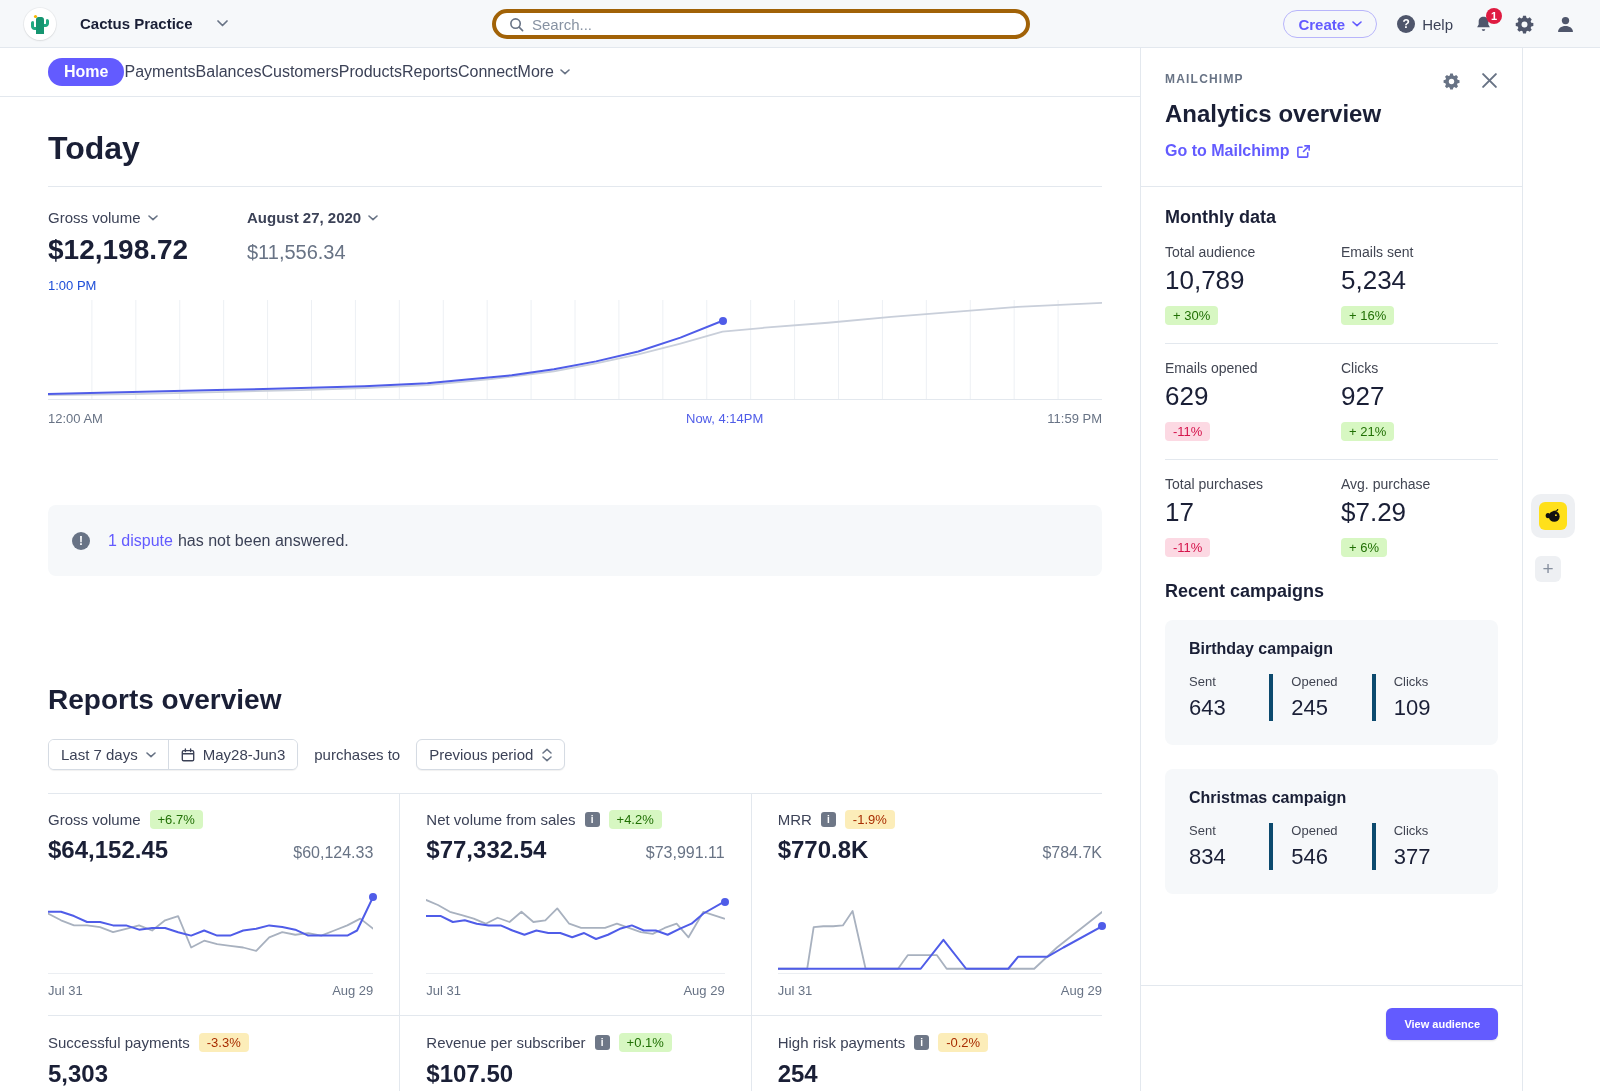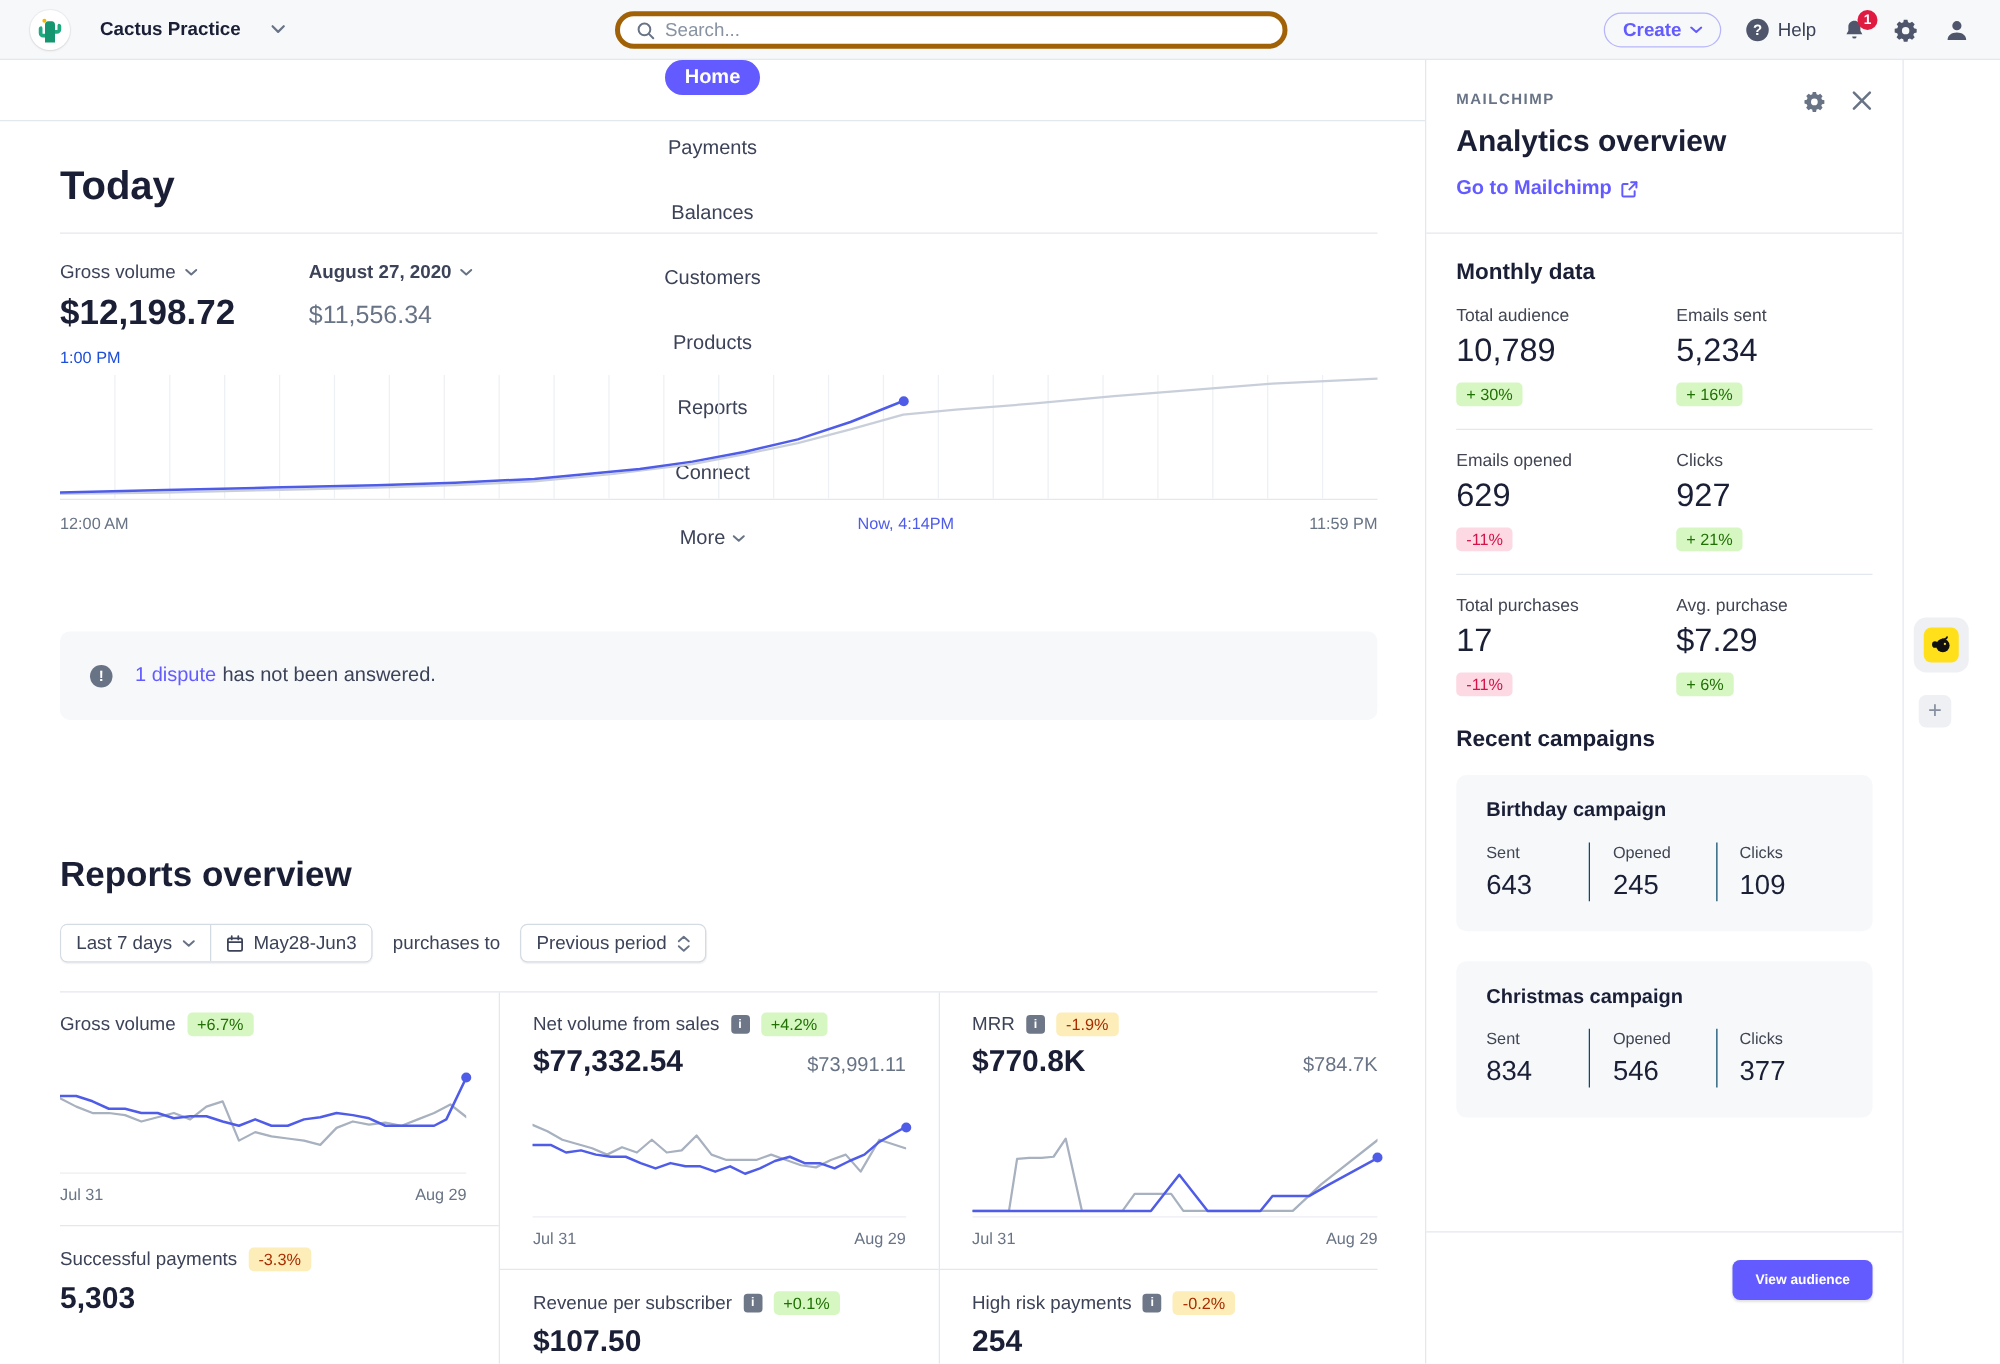--- a/index.html
+++ b/index.html
@@ -18,21 +18,21 @@
   .search-wrap input{border:none;outline:none;background:transparent;font-size:15px;color:#3c4257;flex:1;font-family:inherit;}
   .search-wrap input::placeholder{color:#8792a2;}
   .top-right{position:absolute;right:24px;top:0;height:48px;display:flex;align-items:center;gap:20px;}
   .create-btn{display:inline-flex;align-items:center;gap:7px;height:28px;padding:0 14px;border:1px solid #b8b5fb;border-radius:14px;color:#635bff;font-size:15px;font-weight:700;background:transparent;cursor:pointer;font-family:inherit;}
   .create-btn .chev{color:#635bff;}
   .help{display:flex;align-items:center;gap:7px;color:#3c4257;font-size:15px;font-weight:500;cursor:pointer;}
   .q-circle{width:18px;height:18px;border-radius:50%;background:#4f566b;color:#fff;font-size:12px;font-weight:700;display:flex;align-items:center;justify-content:center;}
   .icon-btn{position:relative;display:inline-flex;cursor:pointer;color:#4f566b;}
   .notif-badge{position:absolute;top:-6px;right:-8px;min-width:16px;height:16px;border-radius:8px;background:#df1b41;color:#fff;font-size:11px;font-weight:700;display:flex;align-items:center;justify-content:center;padding:0 4px;}
   
-  .nav{position:absolute;top:48px;left:0;width:1140px;height:49px;background:#fff;border-bottom:1px solid #e3e8ee;display:flex;align-items:center;gap:34px;padding:0 48px;flex-direction:column;}
+  .nav{position:absolute;top:48px;left:0;width:1140px;height:49px;background:#fff;border-bottom:1px solid #e3e8ee;display:flex;align-items:center;padding:0 48px;}
   .nav-item{font-size:16px;color:#3c4257;font-weight:500;cursor:pointer;display:flex;align-items:center;gap:6px;}
   .nav-item.active{background:#635bff;color:#fff;font-weight:700;padding:5px 16px;border-radius:16px;}
   
   .today-title{position:absolute;left:48px;top:130px;font-size:32px;font-weight:700;color:#1a1f36;}
   .hr{position:absolute;background:#e3e8ee;height:1px;}
   .gv-label{position:absolute;left:48px;top:209px;font-size:15px;color:#3c4257;font-weight:500;display:flex;align-items:center;gap:7px;cursor:pointer;}
   .gv-value{position:absolute;left:48px;top:234px;font-size:28px;font-weight:700;color:#1a1f36;}
   .gv-time{position:absolute;left:48px;top:278px;font-size:13px;color:#1d4ed8;}
   .date-label{position:absolute;left:247px;top:209px;font-size:15px;color:#3c4257;font-weight:700;display:flex;align-items:center;gap:7px;cursor:pointer;}
   .date-value{position:absolute;left:247px;top:241px;font-size:20px;color:#687385;}
@@ -96,21 +96,21 @@
   .stats{margin:0 24px;}
   .stat-row{display:grid;grid-template-columns:176px 1fr;padding:16px 0 18px;}
   .stat-row + .stat-row{border-top:1px solid #e3e8ee;}
   .stat-label{font-size:14px;color:#414552;}
   .stat-value{font-size:26px;font-weight:500;color:#1a1f36;margin-top:5px;}
   .stat-badge{margin-top:10px;}
   .campaign-card{margin:18px 24px 24px;background:#f6f8fa;border-radius:8px;padding:20px 24px 24px;}
   .campaign-title{font-size:16px;font-weight:700;color:#1a1f36;}
   .campaign-stats{display:flex;margin-top:16px;}
   .cstat{flex:1;}
-  .cstat + .cstat{border-left:1px solid #0c4a6e;padding-left:18px;}
+  .cstat + .cstat{border-left:4px solid #0c4a6e;padding-left:18px;}
   .cstat-label{font-size:13px;color:#414552;}
   .cstat-value{font-size:22px;font-weight:500;color:#1a1f36;margin-top:6px;}
   .panel-footer{position:absolute;left:0;right:0;top:937px;bottom:0;border-top:1px solid #e3e8ee;padding:22px 24px;display:flex;justify-content:flex-end;align-items:flex-start;}
   .primary-btn{background:#635bff;color:#fff;font-size:11px;font-weight:700;border:none;border-radius:6px;padding:10px 18px;cursor:pointer;box-shadow:0 1px 2px rgba(0,0,0,.12);font-family:inherit;}
   
   .rail{position:absolute;top:48px;left:1522px;right:0;bottom:0;background:#fff;border-left:1px solid #e3e8ee;}
   .rail-item{position:absolute;left:8px;width:44px;height:44px;border-radius:10px;display:flex;align-items:center;justify-content:center;cursor:pointer;}
   .rail-item.active{background:#eef0f3;top:446px;}
   .mc-ic{width:28px;height:28px;border-radius:6px;background:#ffe01b;display:flex;align-items:center;justify-content:center;}
   .rail-plus{position:absolute;left:12px;top:508px;width:26px;height:26px;border-radius:6px;background:#eef0f3;color:#87909f;font-size:19px;font-weight:500;display:flex;align-items:center;justify-content:center;cursor:pointer;}
@@ -305,20 +305,24 @@
   </div>
 </div>
 
 <div class="cards">
 
   <div class="rcol">
     <div class="metric-head">
       <span>Gross volume</span>
       <span class="badge badge-green badge-sm">+6.7%</span>
     </div>
+    <div class="metric-vals">
+      <span class="metric-value">$64,152.45</span>
+      <span class="metric-compare">$60,124.33</span>
+    </div>
     <div class="mini-chart" data-chart="gross_volume_7d">
         <svg viewBox="0 0 100 100" preserveAspectRatio="none">
           <polyline points="0,30 4,38 8,44 12,44 16,46 20,52 24,48 28,44 32,50 36,38 40,33 44,70 48,62 52,66 56,68 60,70 64,74 68,58 72,52 76,55 80,53 84,56 88,50 92,44 96,36 100,48" fill="none" stroke="#a8b1bf" stroke-width="1.8" vector-effect="non-scaling-stroke" stroke-linejoin="round" stroke-linecap="round"></polyline>
           <polyline points="0,28 4,28 8,33 12,40 16,40 20,44 24,44 28,49 32,47 36,47 40,52 44,56 48,50 52,56 56,56 60,50 64,48 68,44 72,46 76,49 80,56 84,56 88,56 92,56 95,50 100,10" fill="none" stroke="#4f5ce8" stroke-width="2" vector-effect="non-scaling-stroke" stroke-linejoin="round" stroke-linecap="round"></polyline>
         </svg>
         <div class="chart-dot" style="left: 100%; top: 10%; background: rgb(79, 92, 232);"></div>
       </div>
     <div class="mini-x">
       <span>Jul 31</span>
       <span>Aug 29</span>

